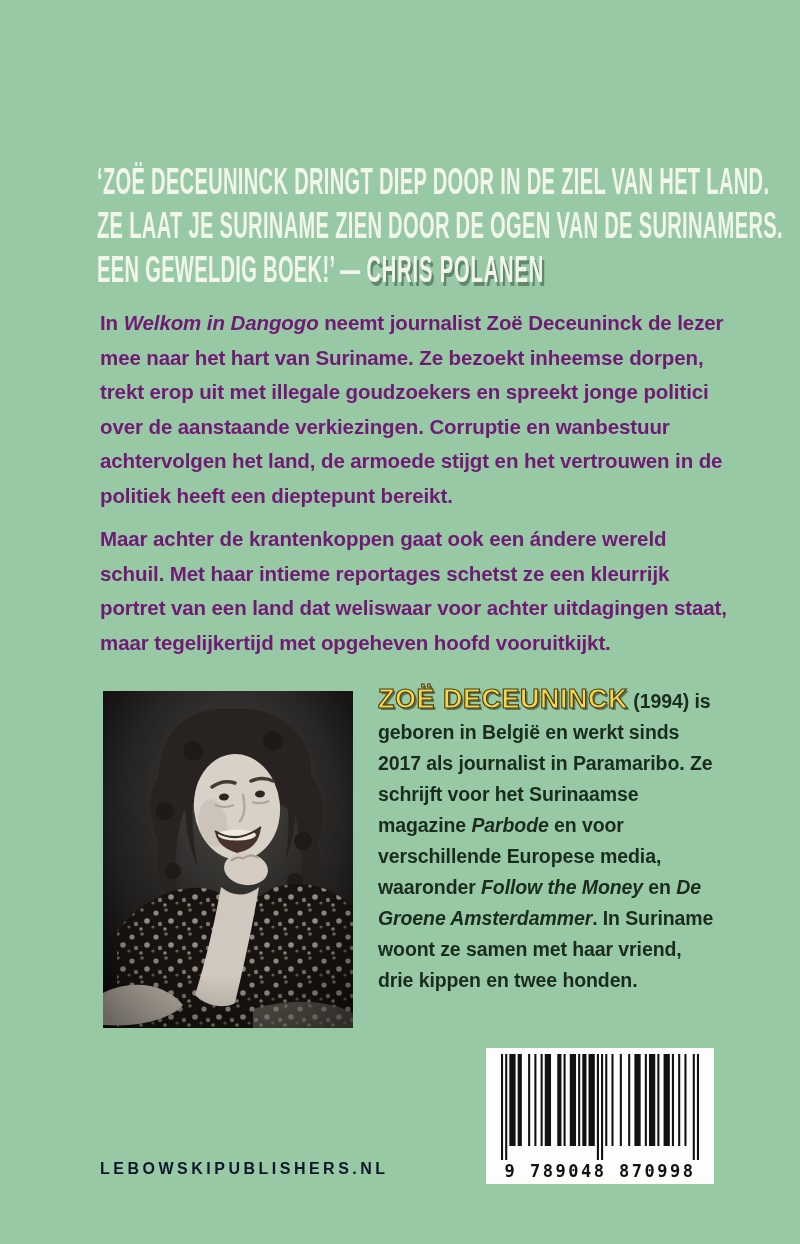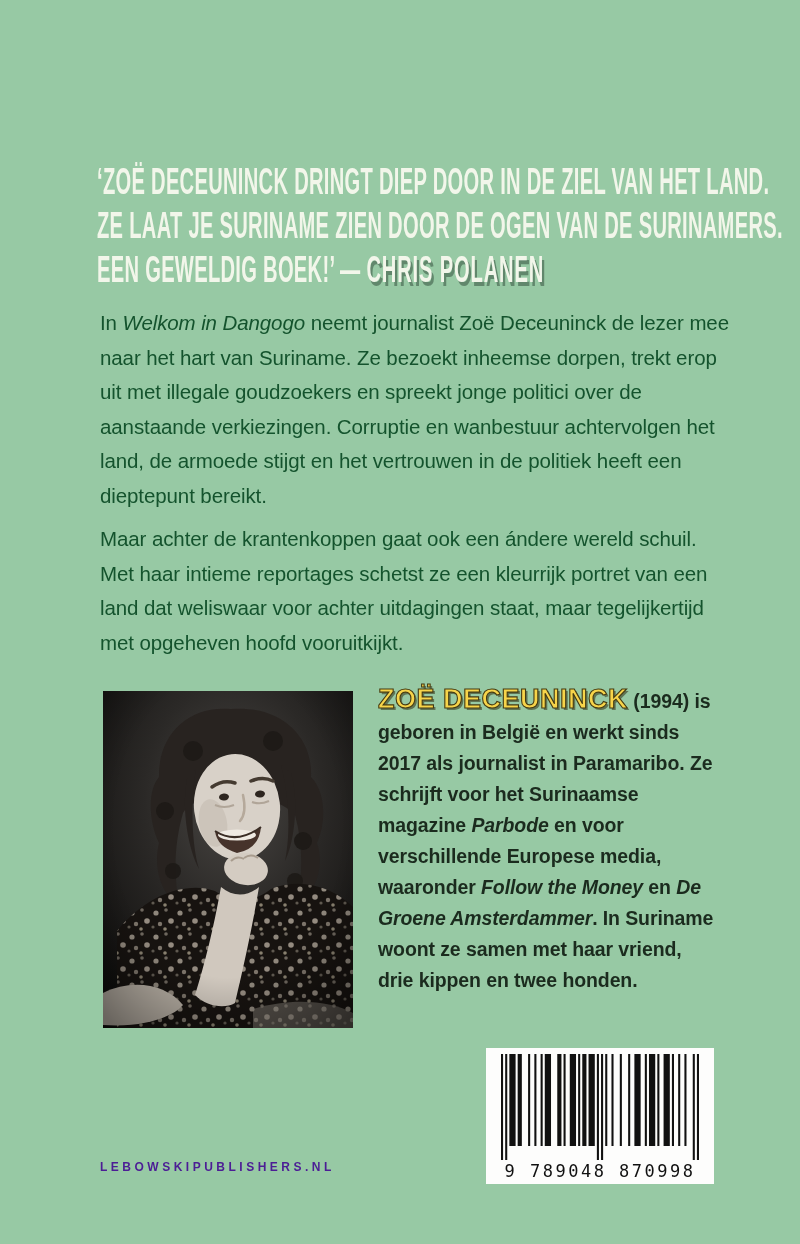--- a/index.html
+++ b/index.html
@@ -21,21 +21,21 @@
     white-space:nowrap;
     letter-spacing:0.5px;
     transform:scaleX(0.56);
     transform-origin:left center;
   }
   .seg-a{ text-shadow:4px 4px 0 rgba(30,56,40,0.45); letter-spacing:1.5px; }
 
   
   .body-par{
     position:absolute;left:100px;width:630px;margin:0;
-    color:#14532d;font-weight:normal;
+    color:#701a75;font-weight:bold;
     font-size:20.5px;line-height:34.6px;letter-spacing:-0.1px;
   }
   .p1{top:306px;}
   .p2{top:522px;}
   .seg-i{font-style:italic;}
 
   
   .photo{position:absolute;left:103px;top:691px;width:250px;height:337px;}
   .photo svg{display:block;}
   .bio{
@@ -55,28 +55,28 @@
   .barcode{
     position:absolute;left:486px;top:1048px;width:228px;height:136px;
     background:#fdfdfc;
   }
   .barcode svg{position:absolute;left:1px;top:0;}
   .barcode-digits{
     position:absolute;left:0;right:0;bottom:3px;
     text-align:center;
     font-family:"DejaVu Sans Mono", monospace;
     font-size:17px;letter-spacing:2.5px;
-    color:#111;white-space:nowrap;
+    color:#111;white-space:nowrap;font-weight:bold;
   }
 
   
   .publisher{
     position:absolute;left:100px;top:1160px;
-    color:#4c1d95;font-weight:bold;
-    font-size:12px;letter-spacing:3.5px;
+    color:#0f172a;font-weight:bold;
+    font-size:16px;letter-spacing:3.5px;
   }
 </style>
 </head>
 <body>
 
 <div class="cover">
 
   <div class="quote">
     <div class="qline">‘ZOË DECEUNINCK DRINGT DIEP DOOR IN DE ZIEL VAN HET LAND.</div>
     <div class="qline">ZE LAAT JE SURINAME ZIEN DOOR DE OGEN VAN DE SURINAMERS.</div>

